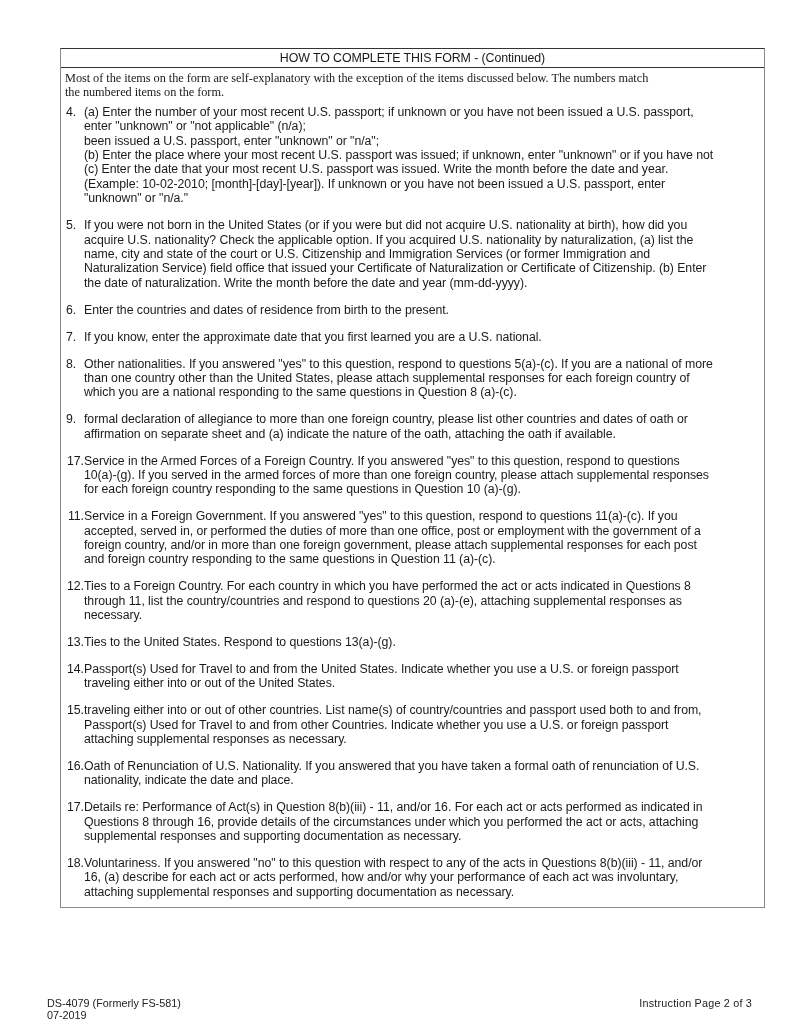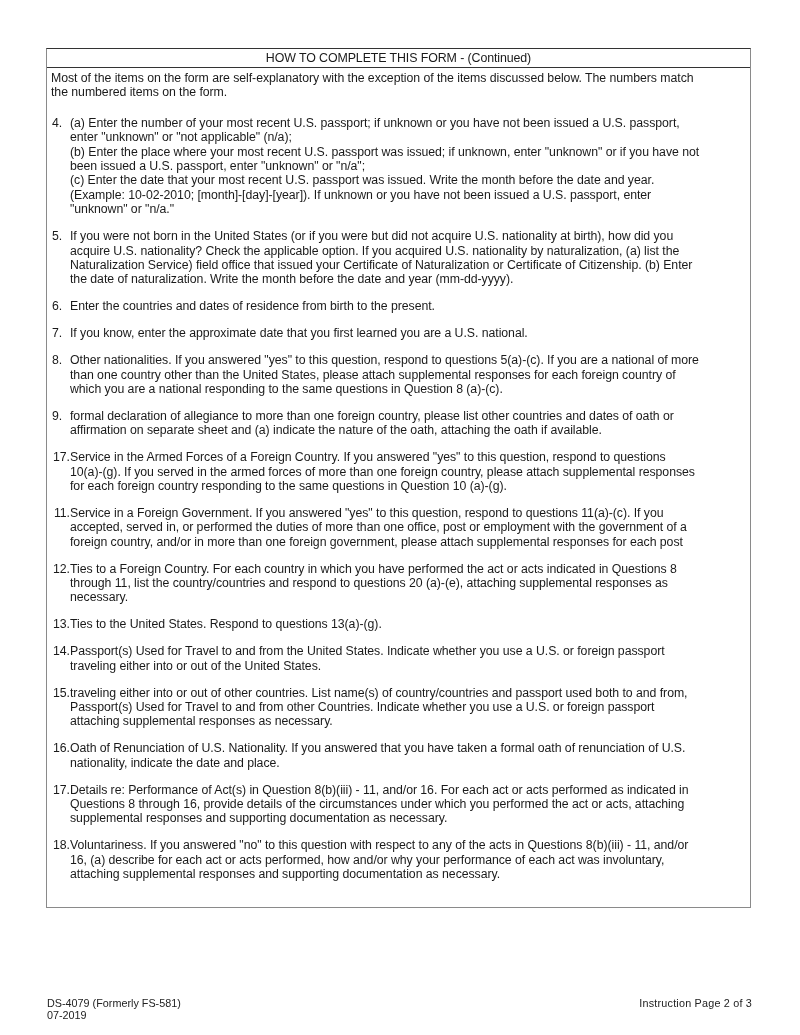--- a/index.html
+++ b/index.html
@@ -1,23 +1,23 @@
 <!DOCTYPE html>
 <html><head>
 <meta charset="utf-8">
 <style>
   html, body { margin: 0; padding: 0; background: #ffffff; }
   body { width: 800px; height: 1035px; position: relative; overflow: hidden;
          font-family: "Liberation Sans", sans-serif; color: #1a1a1a; }
-  .frame { position: absolute; left: 46px; top: 48px; width: 705px; height: 860px;
+  .frame { position: absolute; left: 60px; top: 48px; width: 705px; height: 860px;
            border: 1px solid #8a8a8a; border-top: 1.5px solid #333; box-sizing: border-box; }
   .frame-header { height: 18px; border-bottom: 1.5px solid #333; text-align: center;
                   font-size: 12.4px; line-height: 18px; letter-spacing: -0.1px; }
   .frame-body { padding: 3px 0 0 4px; font-size: 12.3px; line-height: 14.4px; letter-spacing: -0.05px; }
-  .intro { margin-bottom: 16px; }
+  .intro { margin-bottom: 5px; font-family: Liberation Serif, serif; }
   .line { white-space: nowrap; display: block; }
   .item { display: flex; margin-bottom: 12.5px; }
   .item .num { width: 19px; flex: 0 0 19px; text-align: right; padding-right: 0; box-sizing: border-box; white-space: nowrap; }
   .item .num.single { text-align: left; padding-left: 1px; }
   .item .txt { flex: 1; }
   .footer-left { position: absolute; left: 47px; top: 997px; font-size: 10.8px; line-height: 12.4px; color: #222; }
   .footer-right { position: absolute; right: 48px; top: 997px; font-size: 10.8px; line-height: 12.4px; color: #222; letter-spacing: 0.2px; text-align: center; }
 </style>
 </head>
 <body>
@@ -30,32 +30,33 @@
     <div class="intro">
       <span class="line">Most of the items on the form are self-explanatory with the exception of the items discussed below.  The numbers match</span>
       <span class="line">the numbered items on the form.</span>
     </div>
     <div id="items">
         <div class="item">
           <div class="num single">4.</div>
           <div class="txt">
             <span class="line">(a) Enter the number of your most recent U.S. passport; if unknown or you have not been issued a U.S. passport,</span>
             <span class="line">enter "unknown" or "not applicable" (n/a);</span>
+            <span class="line">been issued a U.S. passport, enter "unknown" or "n/a";</span>
             <span class="line">(b) Enter the place where your most recent U.S. passport was issued; if unknown, enter "unknown" or if you have not</span>
-            <span class="line">been issued a U.S. passport, enter "unknown" or "n/a";</span>
             <span class="line">(c) Enter the date that your most recent U.S. passport was issued.  Write the month before the date and year.</span>
             <span class="line">(Example:  10-02-2010; [month]-[day]-[year]).  If unknown or you have not been issued a U.S. passport, enter</span>
             <span class="line">"unknown" or "n/a."</span>
           </div>
         </div>
         <div class="item">
           <div class="num single">5.</div>
           <div class="txt">
             <span class="line">If you were not born in the United States (or if you were but did not acquire U.S. nationality at birth), how did you</span>
             <span class="line">acquire U.S. nationality?  Check the applicable option.  If you acquired U.S. nationality by naturalization, (a) list the</span>
+            <span class="line">name, city and state of the court or U.S. Citizenship and Immigration Services (or former Immigration and</span>
             <span class="line">Naturalization Service) field office that issued your Certificate of Naturalization or Certificate of Citizenship. (b) Enter</span>
             <span class="line">the date of naturalization.  Write the month before the date and year (mm-dd-yyyy).</span>
           </div>
         </div>
         <div class="item">
           <div class="num single">6.</div>
           <div class="txt">
             <span class="line">Enter the countries and dates of residence from birth to the present.</span>
           </div>
         </div>
@@ -87,20 +88,21 @@
             <span class="line">10(a)-(g).  If you served in the armed forces of more than one foreign country, please attach supplemental responses</span>
             <span class="line">for each foreign country responding to the same questions in Question 10 (a)-(g).</span>
           </div>
         </div>
         <div class="item">
           <div class="num">11.</div>
           <div class="txt">
             <span class="line">Service in a Foreign Government.  If you answered "yes" to this question, respond to questions 11(a)-(c).  If you</span>
             <span class="line">accepted, served in, or performed the duties of more than one office, post or employment with the government of a</span>
             <span class="line">foreign country, and/or in more than one foreign government, please attach supplemental responses for each post</span>
+            <span class="line">and foreign country responding to the same questions in Question 11 (a)-(c).</span>
           </div>
         </div>
         <div class="item">
           <div class="num">12.</div>
           <div class="txt">
             <span class="line">Ties to a Foreign Country.  For each country in which you have performed the act or acts indicated in Questions 8</span>
             <span class="line">through 11, list the country/countries and respond to questions 20 (a)-(e), attaching supplemental responses as</span>
             <span class="line">necessary.</span>
           </div>
         </div>

